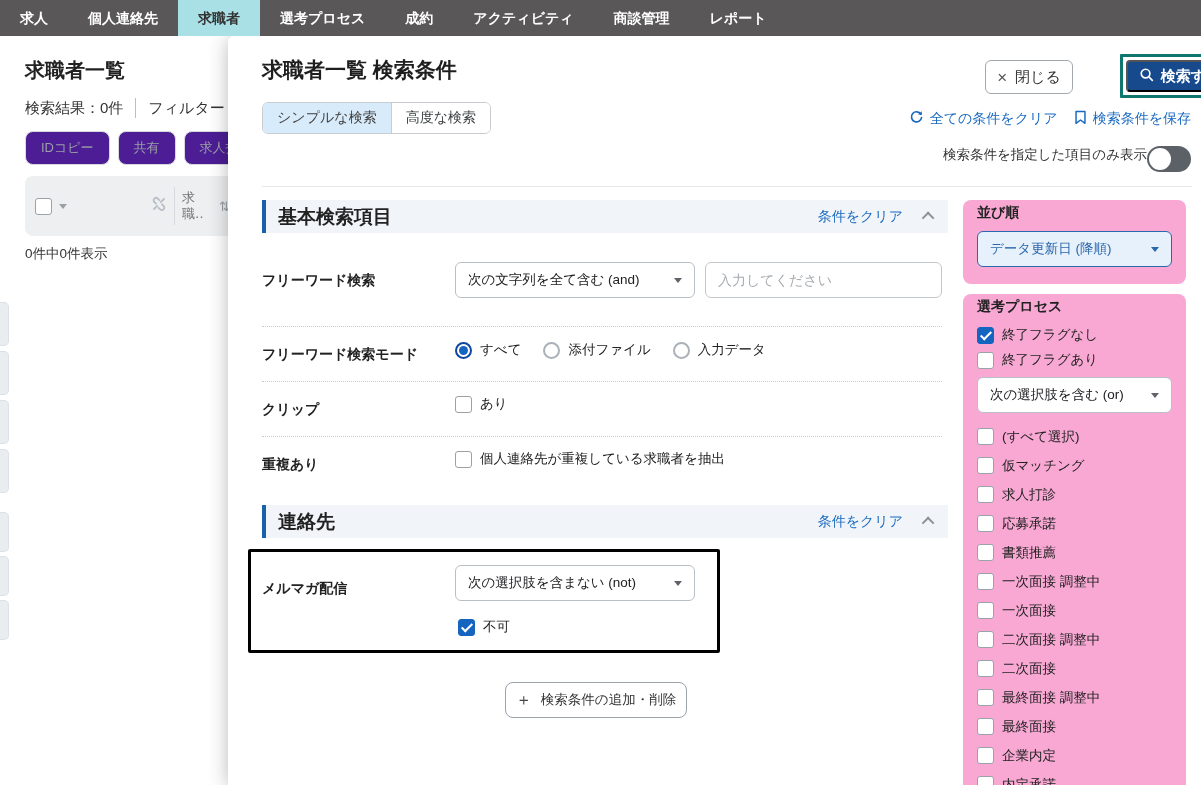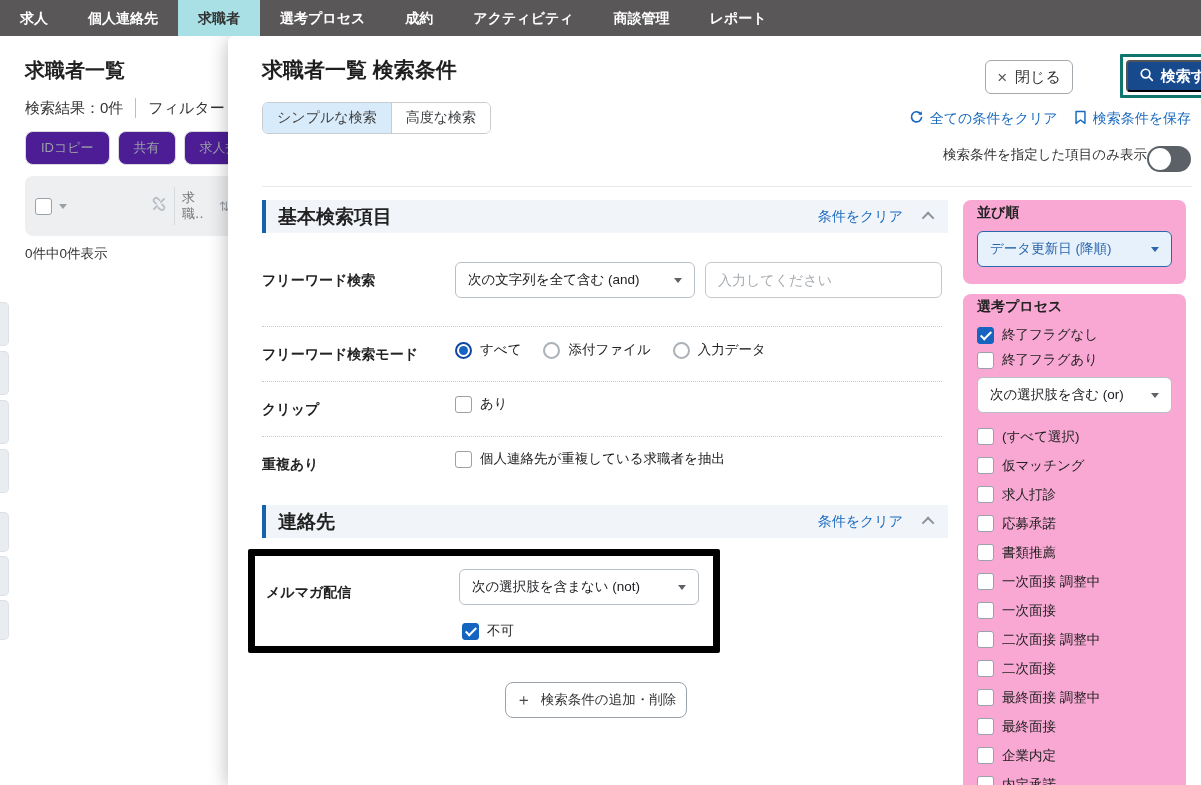--- a/index.html
+++ b/index.html
@@ -67,21 +67,21 @@
   .inp-1 { position:absolute; left:443px; top:62px; width:237px; height:36px; border:1px solid #c3c8cd; border-radius:6px; padding:0 12px; font-size:14px; color:#222; font-family:inherit; }
   .inp-1::placeholder { color:#a6abb0; }
   .dotline { position:absolute; left:0; width:680px; border-top:1px dotted #c6ccd2; }
   .radio-group { position:absolute; left:193px; top:139px; display:flex; gap:22px; align-items:center; height:22px; }
   .radio-opt, .cb-row { display:flex; align-items:center; gap:8px; font-size:13.5px; color:#222; cursor:pointer; }
   .radio { width:17px; height:17px; border-radius:50%; border:2px solid #aab1b8; background:#fff; flex:none; position:relative; }
   .radio.selected { border-color:#0d47a1; }
   .radio.selected::after { content:''; position:absolute; inset:2px; background:#1565c0; border-radius:50%; }
   .cbg-clip { position:absolute; left:193px; top:195px; }
   .cbg-dup  { position:absolute; left:193px; top:250px; }
-  .orange-box { position:absolute; left:-14px; top:349px; width:472px; height:104px; border:7px solid #000000; border-radius:2px; }
+  .orange-box { position:absolute; left:-14px; top:349px; width:472px; height:104px; border:3px solid #000000; border-radius:2px; }
   .ob-label { position:absolute; left:11px; top:28px; font-size:14px; font-weight:bold; color:#222; white-space:nowrap; }
   .ob-select { position:absolute; left:204px; top:13px; width:240px; height:36px; }
   .ob-cb { position:absolute; left:207px; top:66px; }
   .btn-add { position:absolute; left:243px; top:482px; width:182px; height:36px; background:#fff; border:1px solid #9aa2ab; border-radius:8px; display:flex; align-items:center; justify-content:center; gap:9px; font-size:13.5px; color:#333; cursor:pointer; }
   .plus-glyph { font-size:16px; color:#444; line-height:1; }
   .last-used { position:absolute; left:13px; top:697px; width:707px; height:32px; background:#edeff1; border-radius:4px; display:flex; align-items:center; padding:0 14px; gap:12px; font-size:14px; cursor:pointer; }
   .lu-label { color:#1a6ac0; white-space:nowrap; }
   .lu-items { color:#333; white-space:nowrap; }
   .lu-chev { margin-left:auto; }
 

